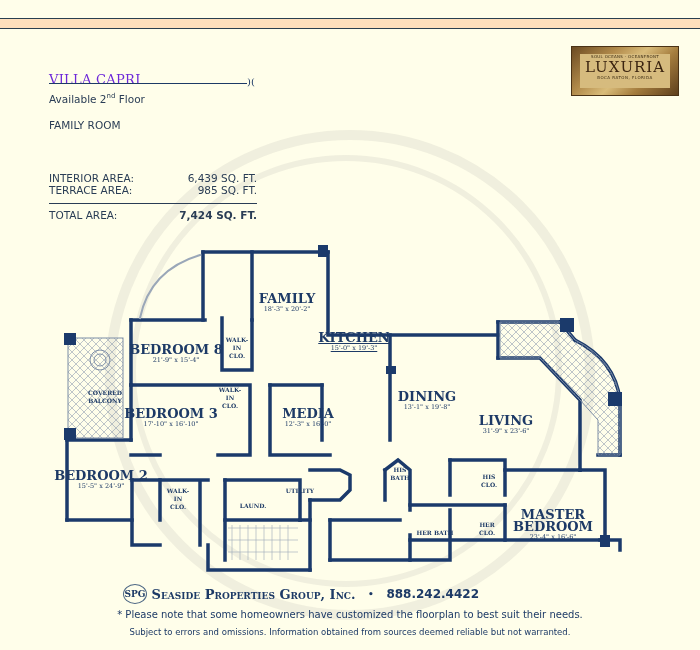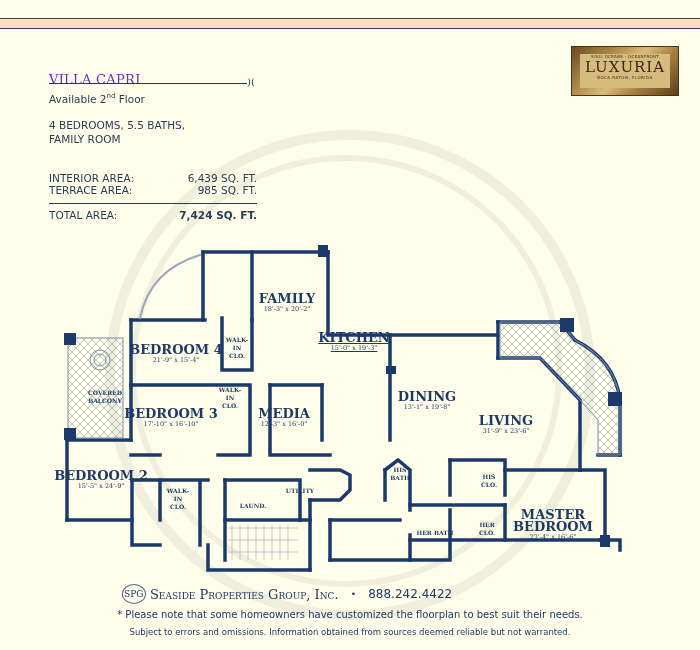--- a/index.html
+++ b/index.html
@@ -17,21 +17,21 @@
   .logo{position:absolute;left:571px;top:46px;width:106px;height:48px;background:linear-gradient(135deg,#6b4a22,#b18a4a 30%,#d9bc7a 50%,#a57d3e 70%,#5e3f1c);border:1px solid #4a3216;}
   .logo-inner{position:absolute;left:8px;top:7px;right:8px;bottom:7px;background:#d6bb7e;display:flex;flex-direction:column;align-items:center;justify-content:flex-start;}
   .logo-top{font-size:4px;color:#3b2b12;letter-spacing:0.3px;}
   .logo-main{font-family:"DejaVu Serif",serif;font-size:15px;color:#3b2410;letter-spacing:1px;line-height:16px;}
   .logo-bot{font-size:4px;color:#3b2b12;letter-spacing:0.5px;}
   .plan{position:absolute;left:0;top:0;}
   .rlabel{position:absolute;font-family:"DejaVu Serif",serif;color:#1d3a66;text-align:center;white-space:nowrap;transform:translateX(-50%);}
   .rname{font-size:13px;font-weight:bold;line-height:12px;}
   .rdim{font-size:6.5px;line-height:8px;}
   .small{font-size:6px;font-weight:bold;line-height:7px;}
-  .footer-line{position:absolute;top:584px;left:4px;width:566px;text-align:center;font-size:13px;color:#1d3a66;}
+  .footer-line{position:absolute;top:584px;left:18px;width:566px;text-align:center;font-size:13px;color:#1d3a66;font-weight:bold;}
   .spg{display:inline-block;width:22px;height:18px;border:1.5px solid #4d6784;border-radius:50%;font-family:"DejaVu Serif",serif;font-size:9px;line-height:18px;text-align:center;vertical-align:middle;color:#1d3a66;}
   .company{font-family:"DejaVu Serif",serif;font-variant:small-caps;font-size:13px;vertical-align:middle;}
   .bullet{display:inline-block;margin:0 8px;vertical-align:middle;font-size:9px;}
   .phone{font-size:12px;vertical-align:middle;}
   .note1{position:absolute;top:609px;left:0;width:700px;text-align:center;font-size:10px;color:#1d3a66;}
   .note2{position:absolute;top:627px;left:0;width:700px;text-align:center;font-size:8.5px;color:#1d3a66;}
 </style>
 </head>
 <body>
 
@@ -42,21 +42,20 @@
 
 <div class="title">VILLA CAPRI</div>
 <div class="title-rule"></div>
 <div class="title-orn">)(</div>
 
 <div class="sub">
   <span>Available 2</span><sup>nd</sup><span> Floor</span>
 </div>
 
 <div class="feat">
-  <div>4 BEDROOMS, 5.5 BATHS,</div>
   <div>FAMILY ROOM</div>
 </div>
 
 <div class="area-row" style="top:172px;">
   <span>INTERIOR AREA:</span>
   <span>6,439 SQ. FT.</span>
 </div>
 <div class="area-row" style="top:184px;">
   <span>TERRACE AREA:</span>
   <span>985 SQ. FT.</span>
@@ -161,36 +160,36 @@
     <rect x="318" y="245" width="10" height="12"></rect>
     <rect x="600" y="535" width="10" height="12"></rect>
   </g>
 </svg>
 
 <div class="rlabel" style="left:287px;top:293px;">
   <div class="rname">FAMILY</div>
   <div class="rdim">18'-3" x 20'-2"</div>
 </div>
 <div class="rlabel" style="left:176px;top:344px;">
-  <div class="rname">BEDROOM 4</div>
+  <div class="rname">BEDROOM 8</div>
   <div class="rdim">21'-9" x 15'-4"</div>
 </div>
 <div class="rlabel" style="left:354px;top:332px;text-decoration:underline;">
   <div class="rname">KITCHEN</div>
   <div class="rdim">15'-0" x 19'-3"</div>
 </div>
 <div class="rlabel" style="left:427px;top:391px;">
   <div class="rname">DINING</div>
   <div class="rdim">13'-1" x 19'-8"</div>
 </div>
 <div class="rlabel" style="left:171px;top:408px;">
   <div class="rname">BEDROOM 3</div>
   <div class="rdim">17'-10" x 16'-10"</div>
 </div>
-<div class="rlabel" style="left:284px;top:408px;">
+<div class="rlabel" style="left:308px;top:408px;">
   <div class="rname">MEDIA</div>
   <div class="rdim">12'-3" x 16'-0"</div>
 </div>
 <div class="rlabel" style="left:506px;top:415px;">
   <div class="rname">LIVING</div>
   <div class="rdim">31'-9" x 23'-6"</div>
 </div>
 <div class="rlabel" style="left:101px;top:470px;">
   <div class="rname">BEDROOM 2</div>
   <div class="rdim">15'-5" x 24'-9"</div>

